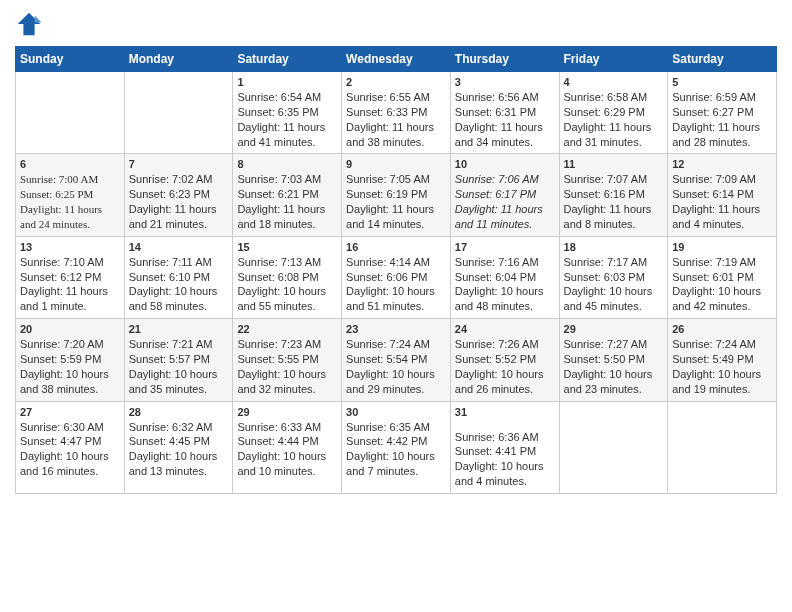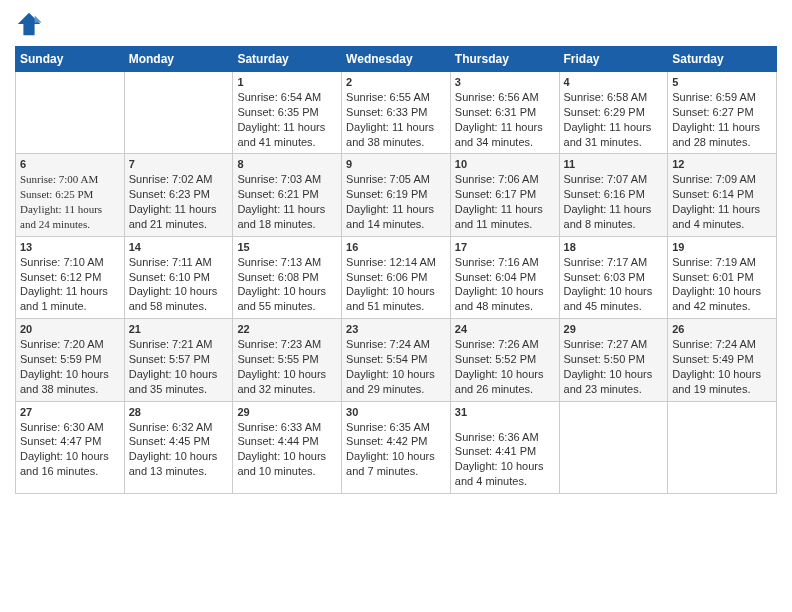--- a/index.html
+++ b/index.html
@@ -188,21 +188,21 @@
 Daylight: 11 hours and 18 minutes.</div>
           </td>
           <td>
             <span class="day-number">9</span>
             <div class="cell-info" style="white-space: pre-line;">Sunrise: 7:05 AM
 Sunset: 6:19 PM
 Daylight: 11 hours and 14 minutes.</div>
           </td>
           <td>
             <span class="day-number">10</span>
-            <div class="cell-info" style="white-space: pre-line;">Sunrise: 7:06 AM
+            <div class="cell-info" style="white-space: pre-line; font-style: italic;">Sunrise: 7:06 AM
 Sunset: 6:17 PM
 Daylight: 11 hours and 11 minutes.</div>
           </td>
           <td>
             <span class="day-number">11</span>
             <div class="cell-info" style="white-space: pre-line;">Sunrise: 7:07 AM
 Sunset: 6:16 PM
 Daylight: 11 hours and 8 minutes.</div>
           </td>
           <td>
@@ -226,21 +226,21 @@
 Daylight: 10 hours and 58 minutes.</div>
           </td>
           <td>
             <span class="day-number">15</span>
             <div class="cell-info" style="white-space: pre-line;">Sunrise: 7:13 AM
 Sunset: 6:08 PM
 Daylight: 10 hours and 55 minutes.</div>
           </td>
           <td>
             <span class="day-number">16</span>
-            <div class="cell-info" style="white-space: pre-line;">Sunrise: 12:14 AM
+            <div class="cell-info" style="white-space: pre-line;">Sunrise: 4:14 AM
 Sunset: 6:06 PM
 Daylight: 10 hours and 51 minutes.</div>
           </td>
           <td>
             <span class="day-number">17</span>
             <div class="cell-info" style="white-space: pre-line;">Sunrise: 7:16 AM
 Sunset: 6:04 PM
 Daylight: 10 hours and 48 minutes.</div>
           </td>
           <td>

